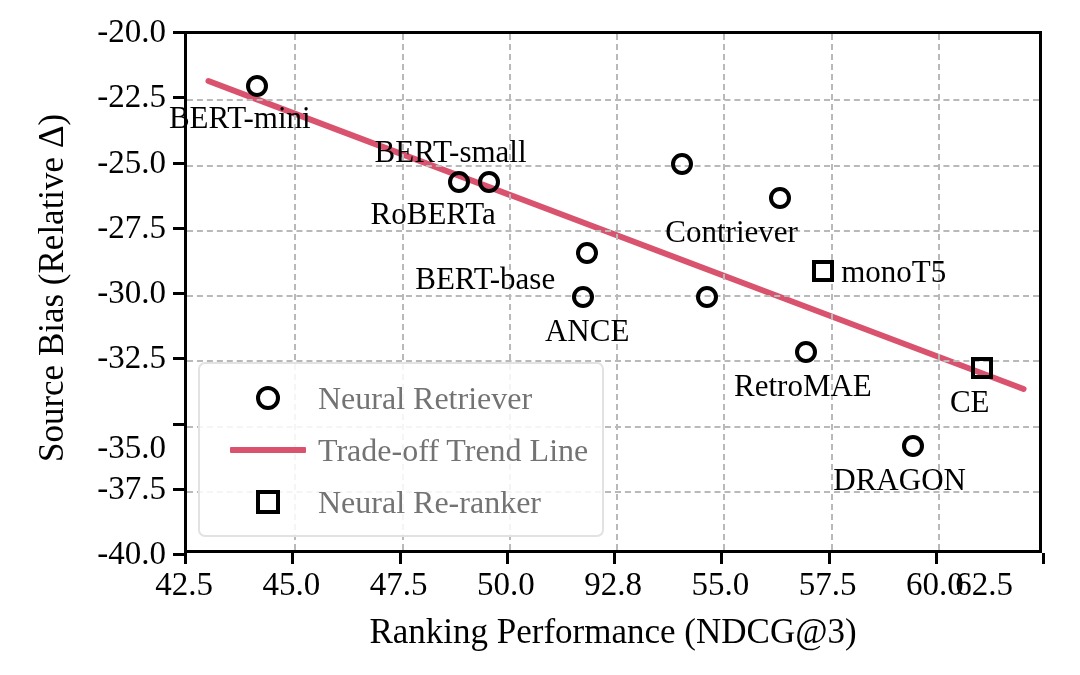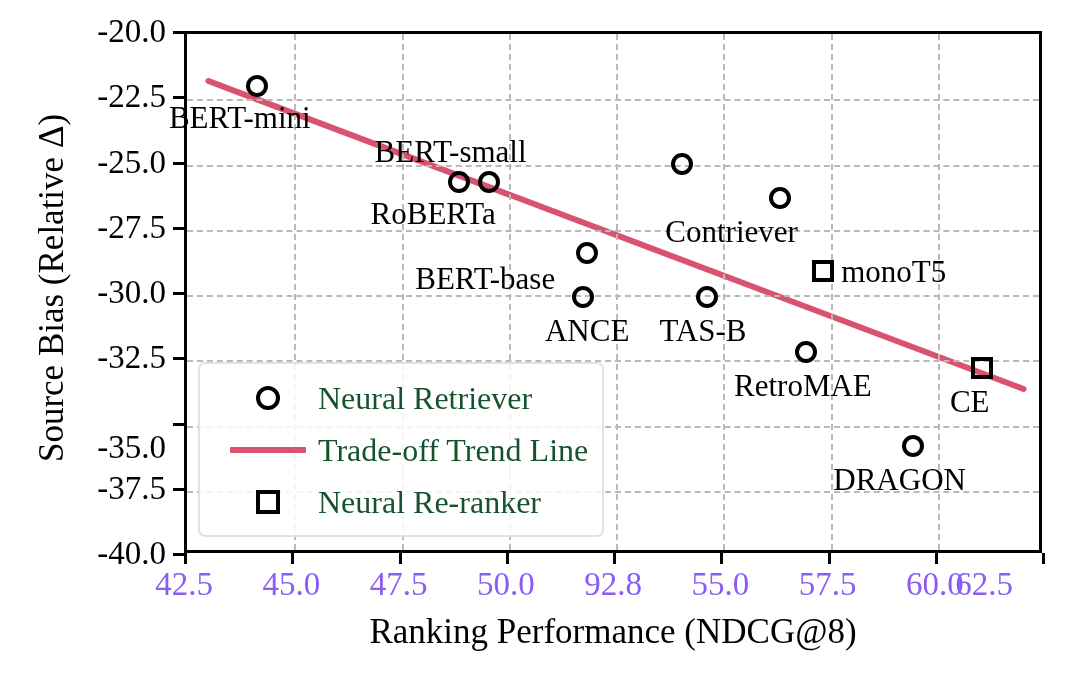--- a/index.html
+++ b/index.html
@@ -58,21 +58,21 @@
     position: absolute;
     height: 0;
     width: 11px;
     border-top: 3px solid #000;
     left: 173px;
   }
   .ticklabel-x {
     position: absolute;
     top: 566px;
     font-size: 33px;
-    color: #8b5cf6;
+    color: #000000;
     transform: translateX(-50%);
     white-space: nowrap;
   }
   .ticklabel-y {
     position: absolute;
     left: 166px;
     font-size: 33px;
     color: #000;
     transform: translate(-100%, -50%);
     white-space: nowrap;
@@ -162,21 +162,21 @@
     box-sizing: border-box;
   }
   .legend-key .lineswatch {
     width: 76px;
     height: 6px;
     background: #d9536f;
     border-radius: 1px;
   }
   .legend-text {
     font-size: 32px;
-    color: #14532d;
+    color: #737373;
     white-space: nowrap;
   }
   svg#trendline-svg {
     position: absolute;
     left: 0;
     top: 0;
     width: 858px;
     height: 522px;
     overflow: visible;
     pointer-events: none;
@@ -239,21 +239,21 @@
       <div class="tick-y" style="top: 357.25px;"></div>
       <div class="ticklabel-y" style="top: 357.25px;">-32.5</div>
       <div class="tick-y" style="top: 422.5px;"></div>
       <div class="ticklabel-y" style="top: 422.5px; margin-top: 24px;">-35.0</div>
       <div class="tick-y" style="top: 487.75px;"></div>
       <div class="ticklabel-y" style="top: 487.75px;">-37.5</div>
       <div class="tick-y" style="top: 553px;"></div>
       <div class="ticklabel-y" style="top: 553px;">-40.0</div>
     </div>
 
-  <div id="xlabel">Ranking Performance (NDCG@8)</div>
+  <div id="xlabel">Ranking Performance (NDCG@3)</div>
   <div id="ylabel">Source Bias (Relative Δ)</div>
 
   <div id="legend">
       <div class="legend-row">
         <div class="legend-key">
           <div class="circle"></div>
         </div>
         <div class="legend-text">Neural Retriever</div>
       </div>
       <div class="legend-row">
@@ -277,21 +277,20 @@
     <div class="marker circle" style="left: 488.59px; top: 182.38px;"></div>
     <div class="point-label" style="left: 370.59px; top: 196.38px;">RoBERTa</div>
     <div class="marker circle" style="left: 587.26px; top: 252.85px;"></div>
     <div class="point-label" style="left: 415.26px; top: 260.85px;">BERT-base</div>
     <div class="marker circle" style="left: 582.97px; top: 297.22px;"></div>
     <div class="point-label" style="left: 544.97px; top: 313.22px;">ANCE</div>
     <div class="marker circle" style="left: 681.64px; top: 164.11px;"></div>
     <div class="marker circle" style="left: 780.31px; top: 198.04px;"></div>
     <div class="point-label" style="left: 665.31px; top: 214.04px;">Contriever</div>
     <div class="marker circle" style="left: 707.38px; top: 297.22px;"></div>
-    <div class="point-label" style="left: 659.38px; top: 313.22px;">TAS-B</div>
     <div class="marker circle" style="left: 806.05px; top: 352.03px;"></div>
     <div class="point-label" style="left: 734.05px; top: 368.03px;">RetroMAE</div>
     <div class="marker circle" style="left: 913.3px; top: 445.99px;"></div>
     <div class="point-label" style="left: 833.3px; top: 461.99px;">DRAGON</div>
     <div class="marker square" style="left: 823.21px; top: 271.12px;"></div>
     <div class="point-label" style="left: 841.21px; top: 254.12px;">monoT5</div>
     <div class="marker square" style="left: 981.94px; top: 367.69px;"></div>
     <div class="point-label" style="left: 949.94px; top: 383.69px;">CE</div>
   </div>
 

